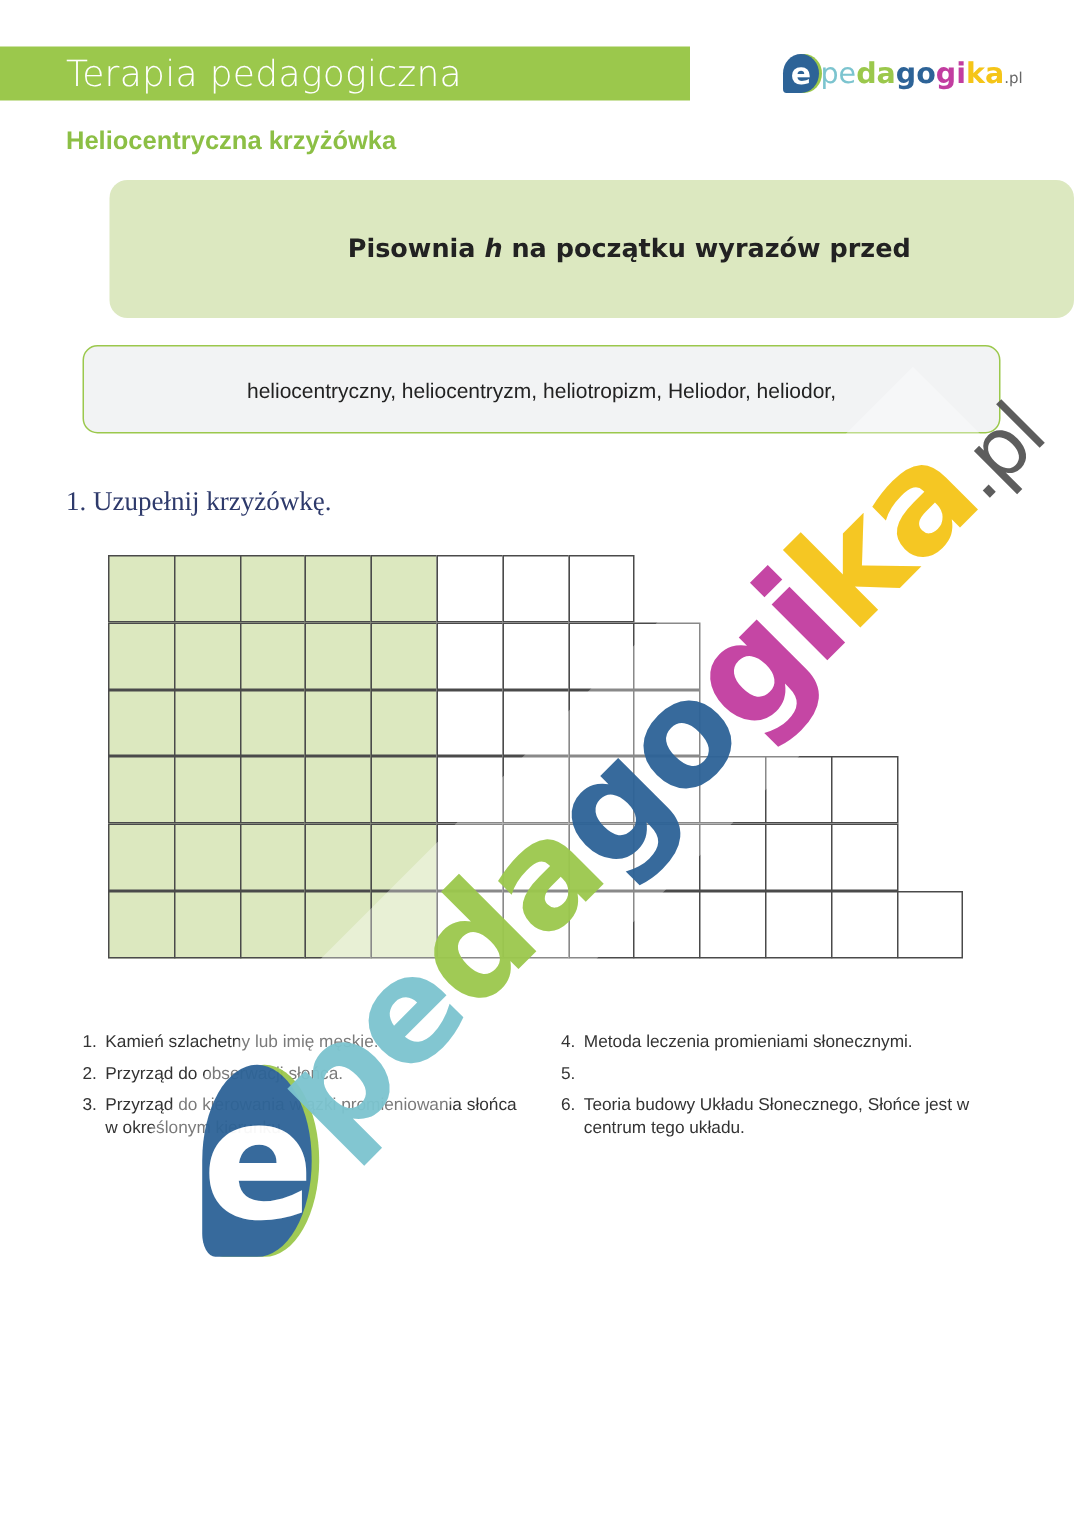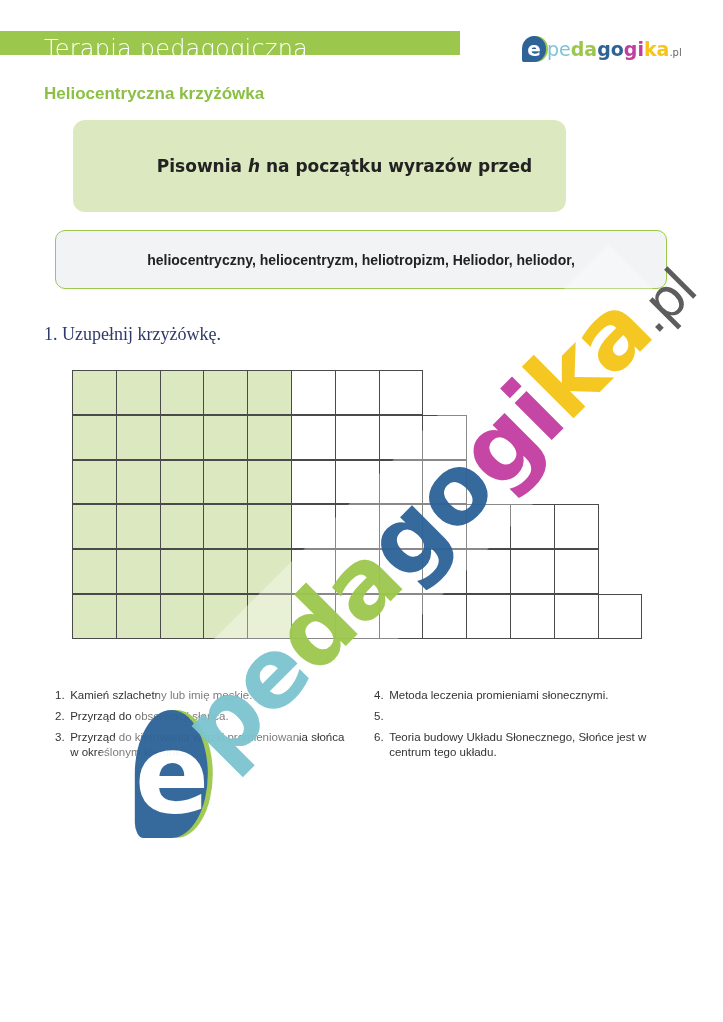--- a/index.html
+++ b/index.html
@@ -1,21 +1,21 @@
 <!DOCTYPE html>
 <html><head>
 <meta charset="utf-8">
 <style>
   html, body { margin: 0; padding: 0; }
   body {
     width: 723px; height: 1022px; background: #ffffff; position: relative; overflow: hidden;
     font-family: "Liberation Sans", sans-serif; color: #222;
   }
   .header-bar {
-    position: absolute; left: 0; top: 31px; width: 460px; height: 24px;
+    position: absolute; left: 0; top: 31px; width: 460px; height: 36px;
     background: #9bc84c;
   }
   .header-title {
     position: absolute; left: 44px; top: 4px; color: #fff; font-size: 24px; letter-spacing: 0.2px;
     font-family: "DejaVu Sans", sans-serif; font-weight: 300;
   }
   .logo {
     position: absolute; left: 522px; top: 30px; height: 38px; display: flex; align-items: center;
     font-family: "DejaVu Sans", sans-serif; font-weight: bold; font-size: 19px;
   }
@@ -27,35 +27,35 @@
   .logo .c1 { color: #7cc4cf; font-weight: normal; }
   .logo .c2 { color: #9bc84c; }
   .logo .c3 { color: #2d6397; }
   .logo .c4 { color: #c23da0; }
   .logo .c5 { color: #f5c518; }
   .logo .c6 { color: #666; font-size: 10px; font-weight: normal; align-self: flex-end; margin-bottom: 10px; }
   .subtitle {
     position: absolute; left: 44px; top: 84px; color: #8cbf45; font-size: 17px; font-weight: bold;
   }
   .topic-box {
-    position: absolute; left: 73px; top: 120px; width: 493px; height: 92px;
+    position: absolute; left: 73px; top: 120px; width: 643px; height: 92px;
     background: #dce8c0; border-radius: 12px;
     display: flex; flex-direction: column; align-items: center; justify-content: center; gap: 36px;
   }
   .topic-line {
     font-family: "DejaVu Sans", sans-serif; font-weight: bold; font-size: 17px; color: #222;
     line-height: 31px; padding-left: 50px;
   }
   .topic-line i { font-style: italic; }
   .words-box {
     position: absolute; left: 55px; top: 230px; width: 610px; height: 57px;
     background: #f2f3f4; border: 1.5px solid #9bc84c; border-radius: 10px;
     display: flex; flex-direction: column; align-items: center; justify-content: center;
   }
-  .words-line { font-weight: bold; font-size: 14px; line-height: 26px; color: #222; }
+  .words-line { font-weight: normal; font-size: 14px; line-height: 26px; color: #222; }
   .task {
     position: absolute; left: 44px; top: 324px; font-family: "Liberation Serif", serif;
     font-size: 18px; color: #2e3a6b;
   }
   .grid { position: absolute; left: 72px; top: 370px; }
   .grid-row { display: flex; height: 44.8px; }
   .cell {
     width: 44.8px; height: 44.8px; box-sizing: border-box;
     border: 1px solid #4a4a4a; margin-right: -1px; margin-bottom: -1px; background: #fff;
   }

